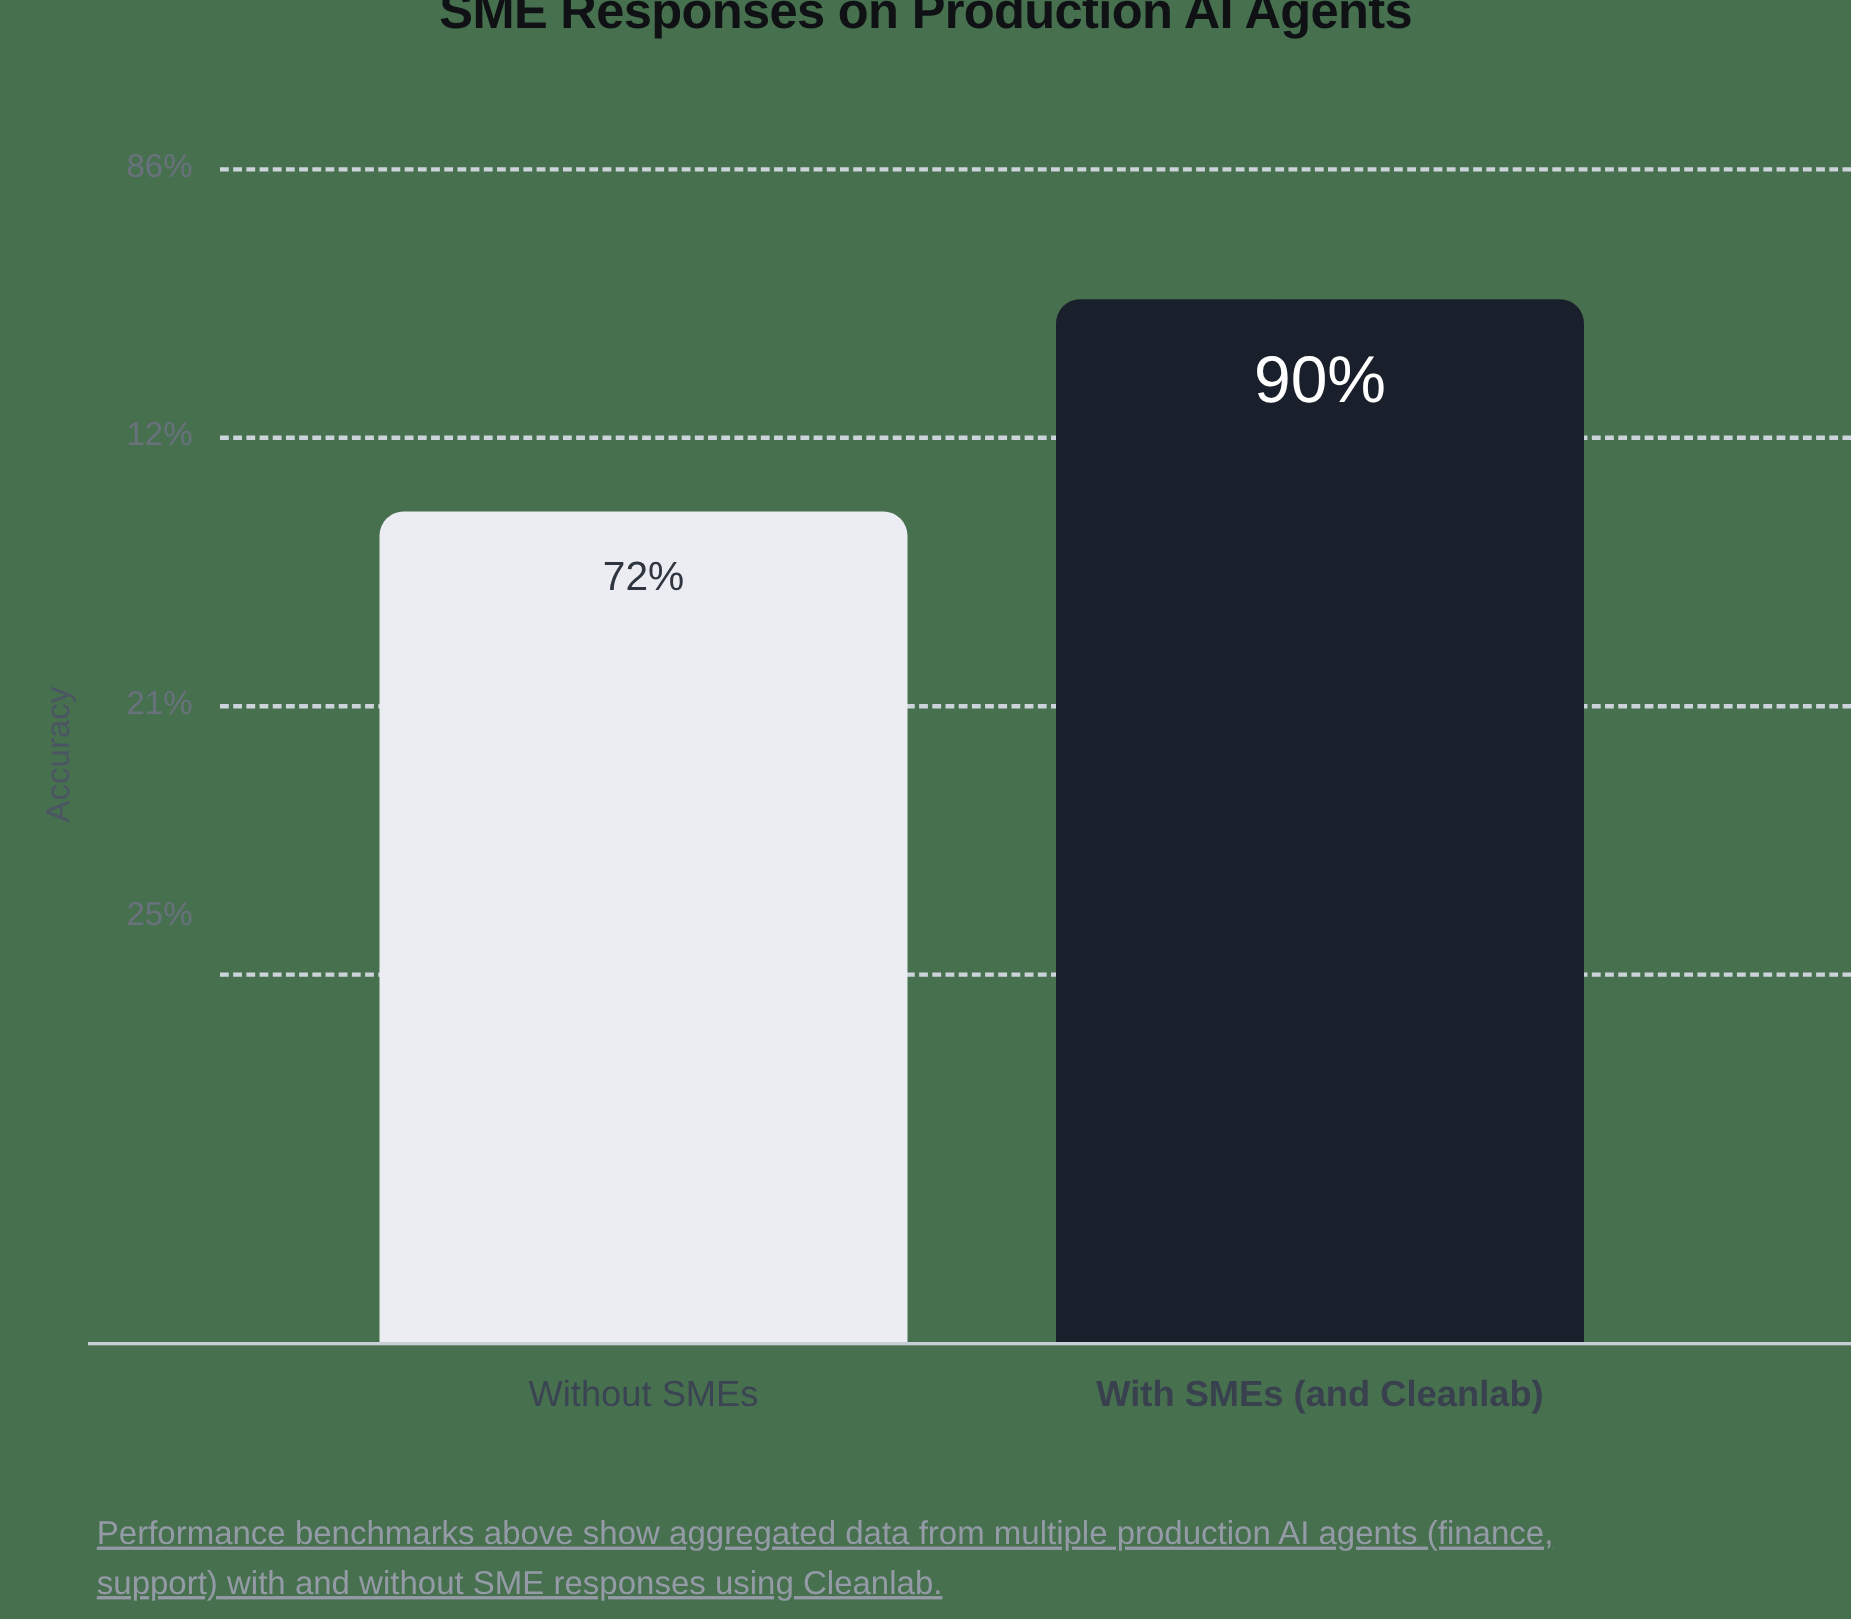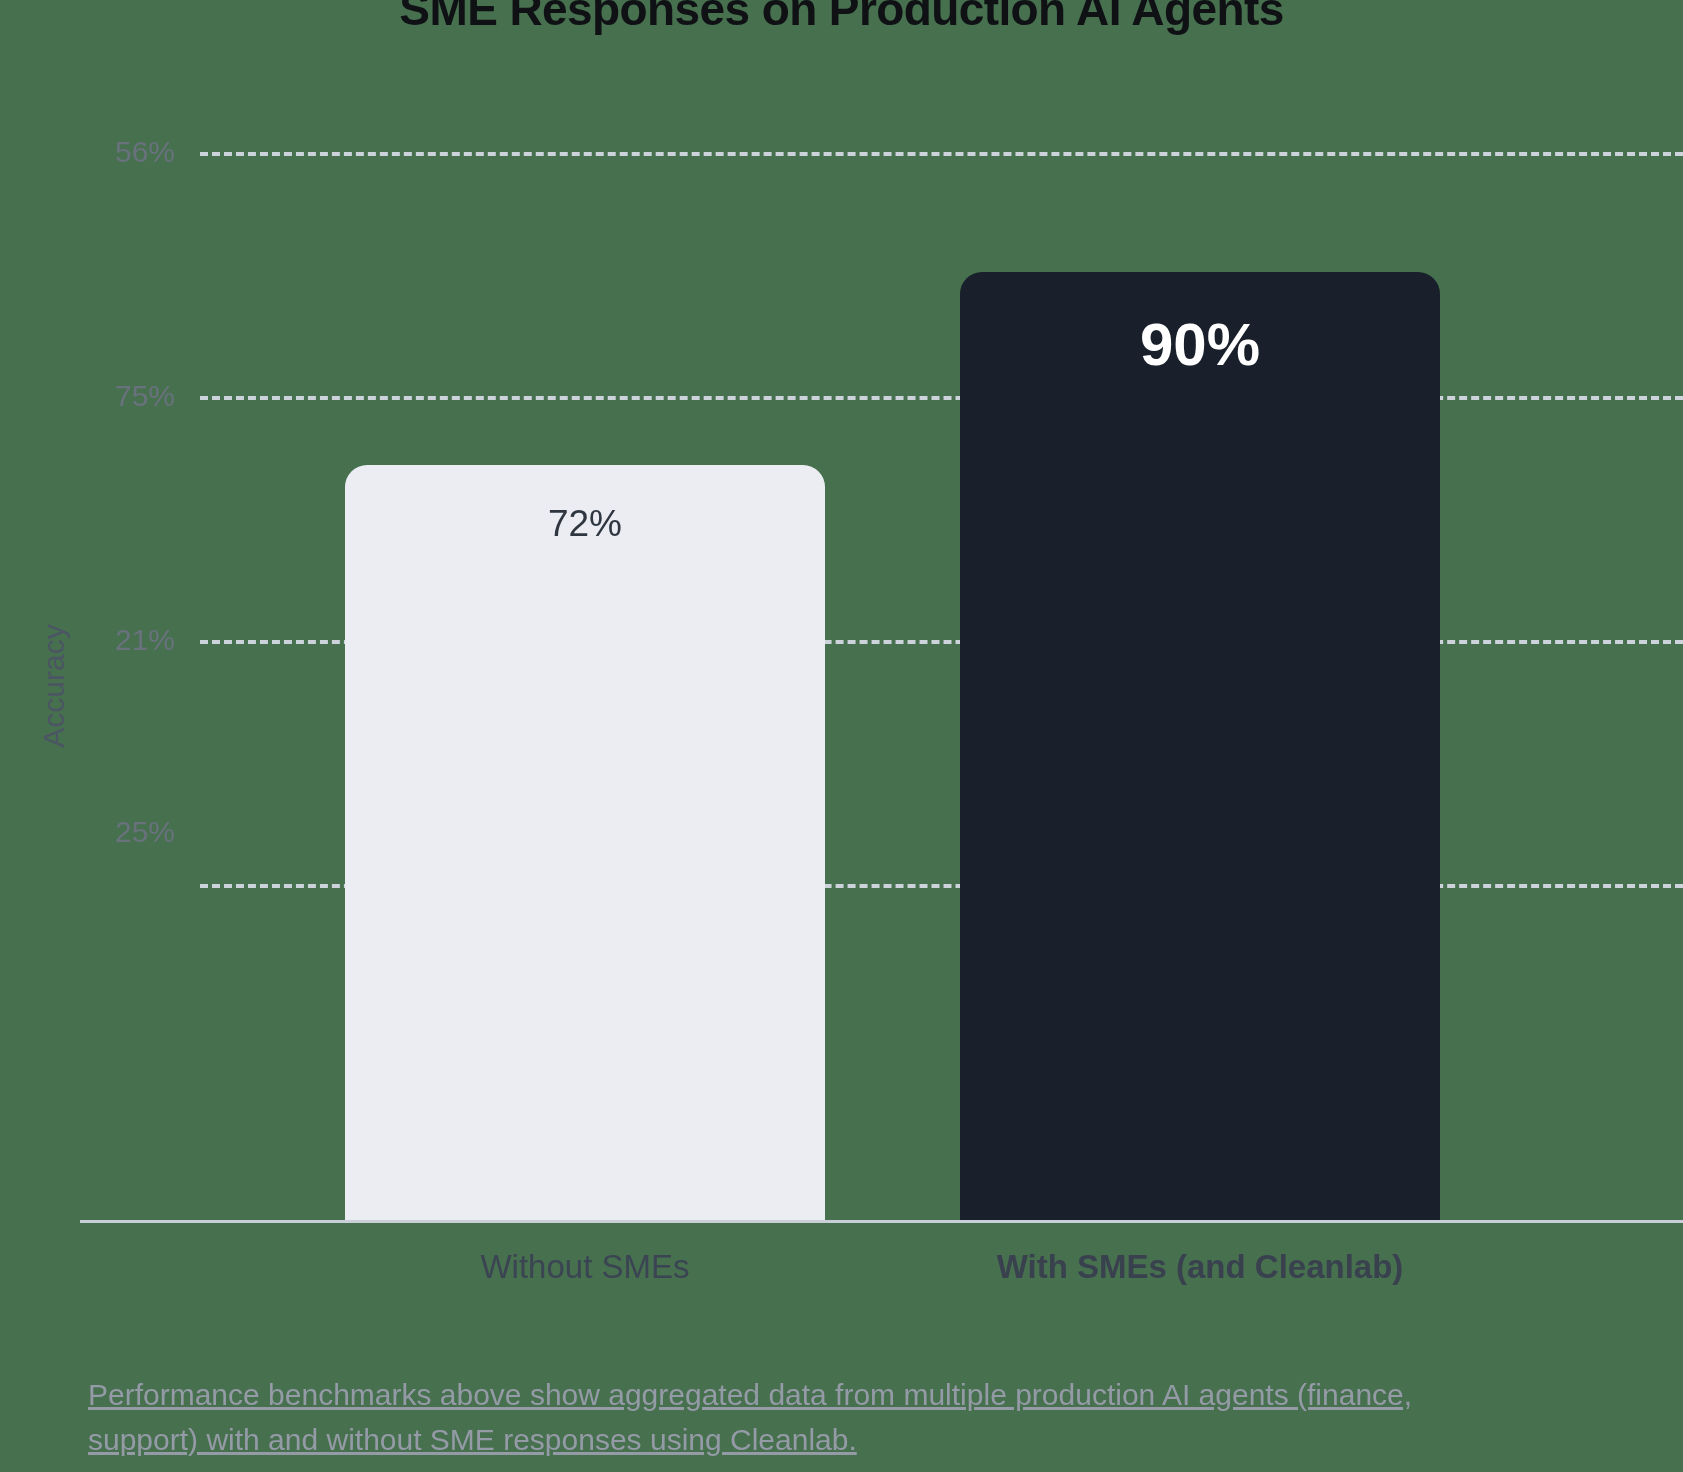--- a/index.html
+++ b/index.html
@@ -88,21 +88,21 @@
   .bar-light .bar-value{
     font-size:37px;
     font-weight:normal;
     color:#2f3640;
   }
   .bar-dark{
     background:#1a202b;
   }
   .bar-dark .bar-value{
     font-size:60px;
-    font-weight:bold;
+    font-weight:normal;
     color:#ffffff;
   }
 
   
   .xlabel{
     position:absolute;
     top:1248px;
     text-align:center;
     font-size:33px;
     color:#3b4452;
@@ -126,22 +126,22 @@
 
 <div id="chart-root">
 
   <div class="chart-title">SME Responses on Production AI Agents</div>
 
   <div style="position:absolute;left:0;top:152px;height:1068px;width:60px;">
     <div class="y-axis-title">Accuracy</div>
   </div>
 
   <div>
-    <div class="ytick" style="left:55px;right:auto;top:152px;">56%</div>
-    <div class="ytick" style="left:55px;right:auto;top:396px;">75%</div>
+    <div class="ytick" style="left:55px;right:auto;top:152px;">86%</div>
+    <div class="ytick" style="left:55px;right:auto;top:396px;">12%</div>
     <div class="ytick" style="left:55px;right:auto;top:640px;">21%</div>
     <div class="ytick" style="left:55px;right:auto;top:832px;">25%</div>
   </div>
 
   <div class="plot">
 
     <div class="gridline" style="top:0px;"></div>
     <div class="gridline" style="top:244px;"></div>
     <div class="gridline" style="top:488px;"></div>
     <div class="gridline" style="top:732px;"></div>

